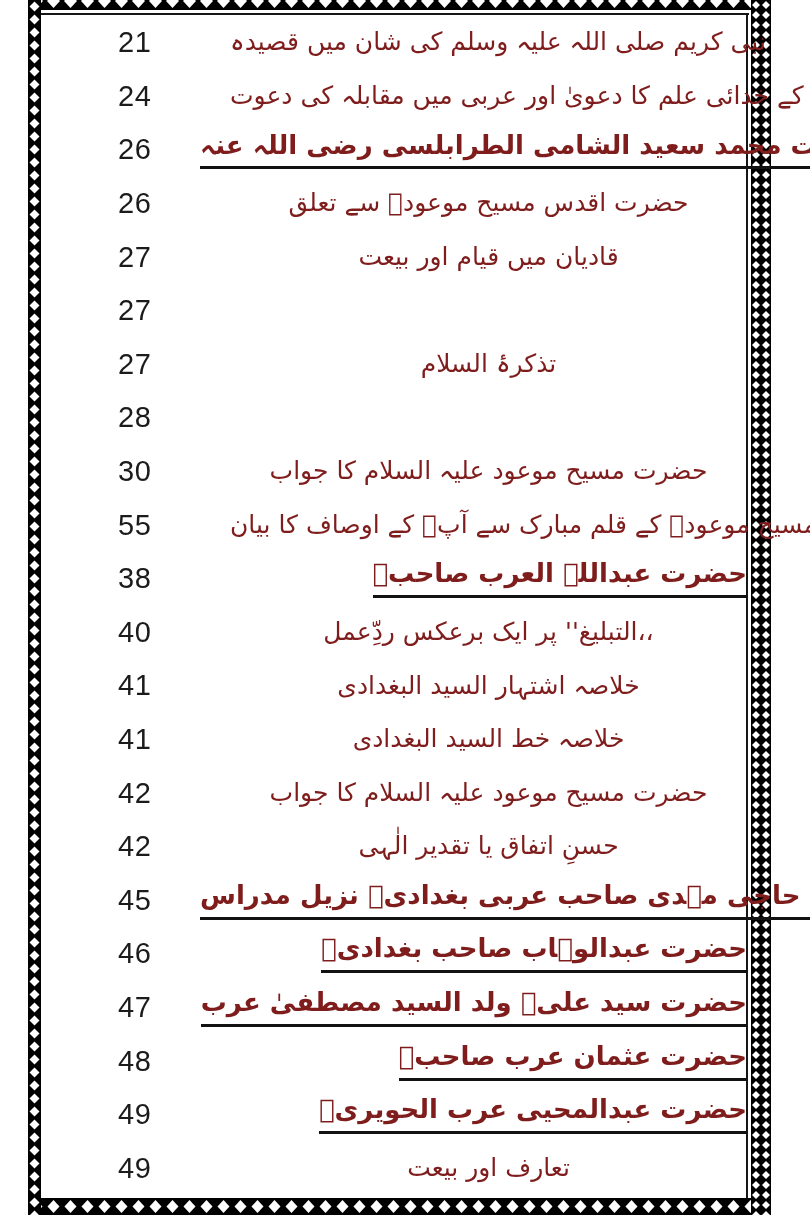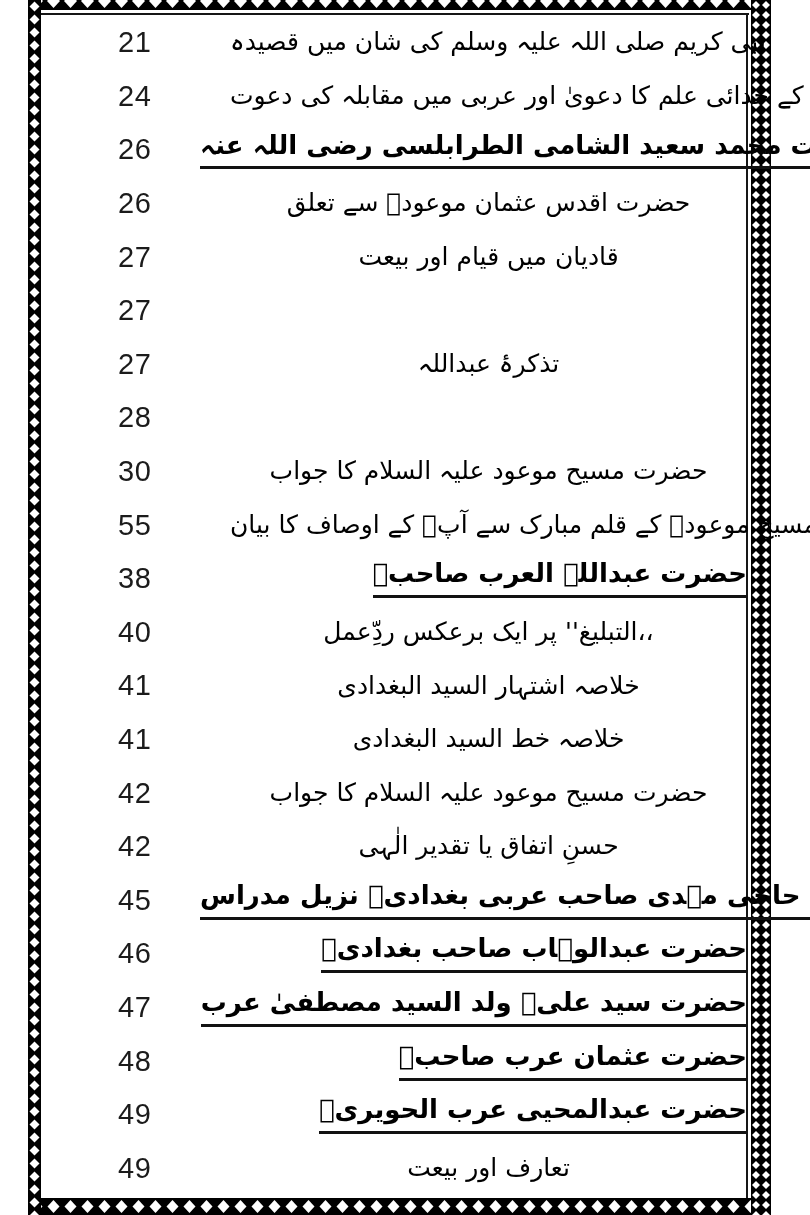--- a/index.html
+++ b/index.html
@@ -38,21 +38,21 @@
     letter-spacing: 0.5px;
   }
   .title-wrap { flex: 1 1 auto; min-width: 0; }
   .title-wrap.plain { text-align: center; padding-left: 30px; }
   .title-wrap.bold  { text-align: right; }
   .title {
     direction: rtl;
     unicode-bidi: embed;
     white-space: nowrap;
     font-size: 25px;
-    color: #000000;
+    color: #7f1d1d;
     line-height: 1.15;
   }
   .title-wrap.bold .title {
     display: inline-block;
     font-weight: bold;
     font-size: 26px;
     padding-bottom: 6px;
     border-bottom: 3px solid #121212;
   }
 </style>
@@ -122,39 +122,39 @@
   <div class="row">
     <div class="num">26</div>
     <div class="title-wrap bold">
       <span class="title" dir="rtl" lang="ur">اوّل ابدال الشام حضرت محمد سعید الشامی الطرابلسی رضی اللہ عنہ</span>
     </div>
   </div>
 
   <div class="row">
     <div class="num">26</div>
     <div class="title-wrap plain">
-      <span class="title" dir="rtl" lang="ur">حضرت اقدس عثمان موعودؑ سے تعلق</span>
+      <span class="title" dir="rtl" lang="ur">حضرت اقدس مسیح موعودؑ سے تعلق</span>
     </div>
   </div>
 
   <div class="row">
     <div class="num">27</div>
     <div class="title-wrap plain">
       <span class="title" dir="rtl" lang="ur">قادیان میں قیام اور بیعت</span>
     </div>
   </div>
 
   <div class="row">
     <div class="num">27</div>
   </div>
 
   <div class="row">
     <div class="num">27</div>
     <div class="title-wrap plain">
-      <span class="title" dir="rtl" lang="ur">تذکرۂ عبداللہ</span>
+      <span class="title" dir="rtl" lang="ur">تذکرۂ السلام</span>
     </div>
   </div>
 
   <div class="row">
     <div class="num">28</div>
   </div>
 
   <div class="row">
     <div class="num">30</div>
     <div class="title-wrap plain">

